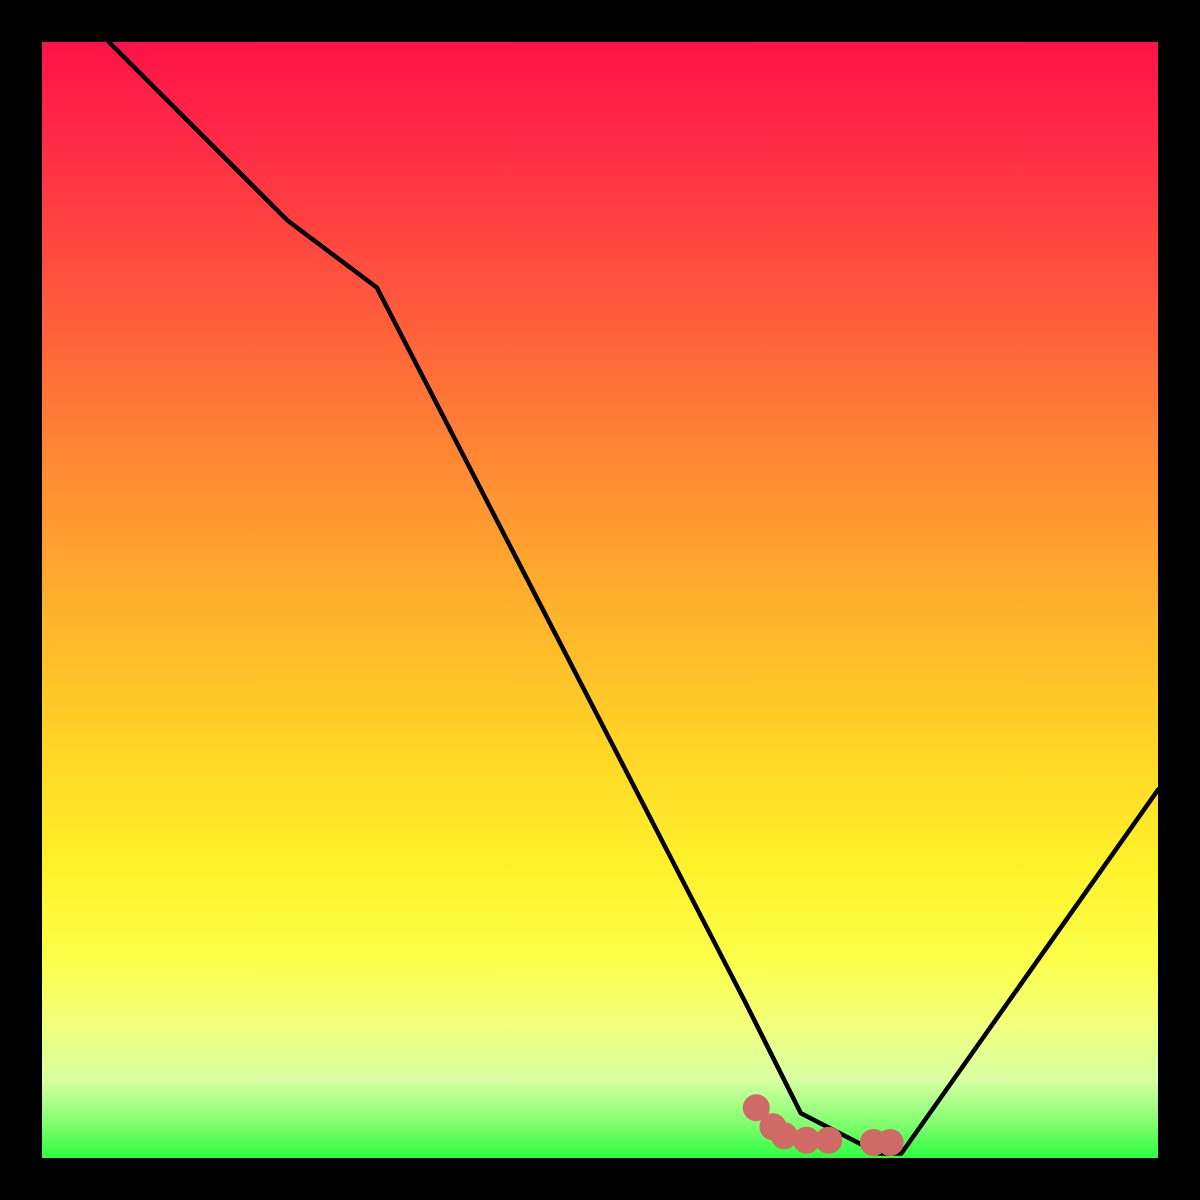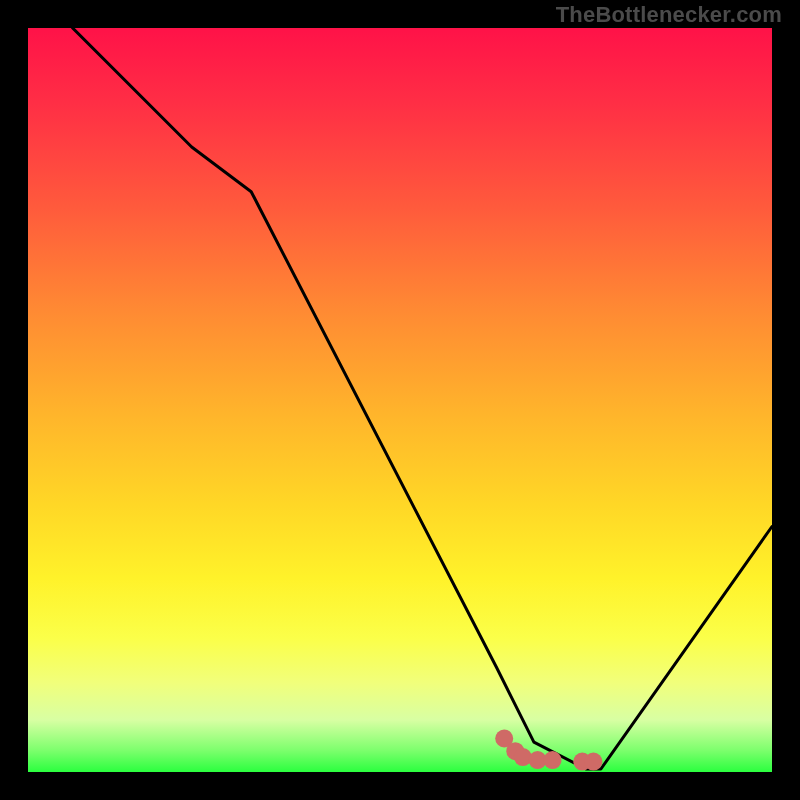--- a/index.html
+++ b/index.html
@@ -55,21 +55,20 @@
   }
   svg.overlay {
     position: absolute;
     inset: 0;
   }
 </style>
 </head>
 <body>
 
 <div class="frame">
-  <div class="attribution">TheBottlenecker.com</div>
 
   <div class="plot">
     <div class="gradient"></div>
     <svg class="overlay" viewBox="0 0 744 744" preserveAspectRatio="none">
       <path fill="none" stroke="#000" stroke-width="3" stroke-linecap="round" stroke-linejoin="round" d="M44.6 0.0 L163.7 119.0 L223.2 163.7 L468.7 639.8 L505.9 714.2 L558.0 741.0 L572.9 741.0 L744.0 498.5"></path>
       <g>
           <circle cx="476.2" cy="710.5" r="9" fill="#cf6a66"></circle>
           <circle cx="487.3" cy="723.2" r="9" fill="#cf6a66"></circle>
           <circle cx="494.8" cy="729.1" r="9" fill="#cf6a66"></circle>
           <circle cx="509.6" cy="732.1" r="9" fill="#cf6a66"></circle>

